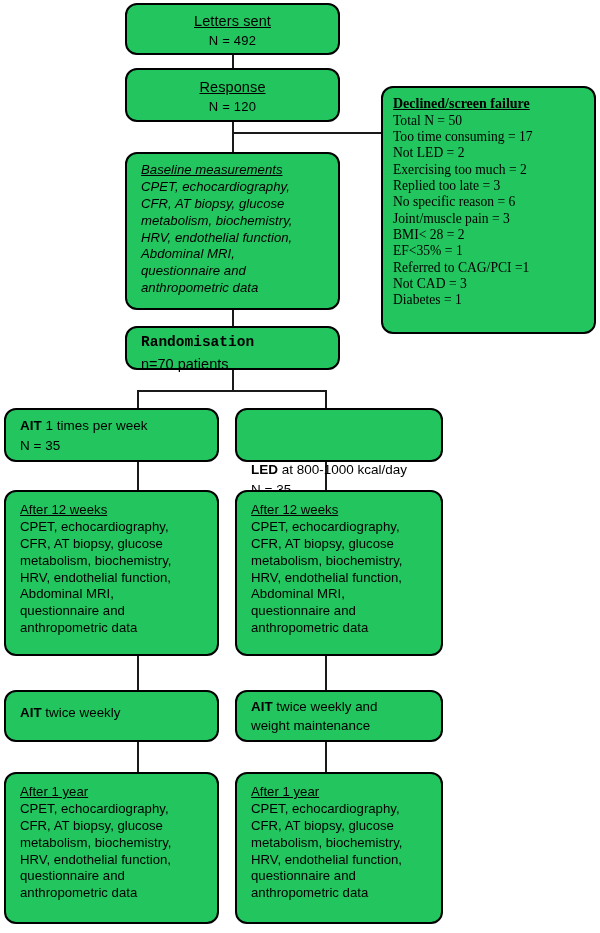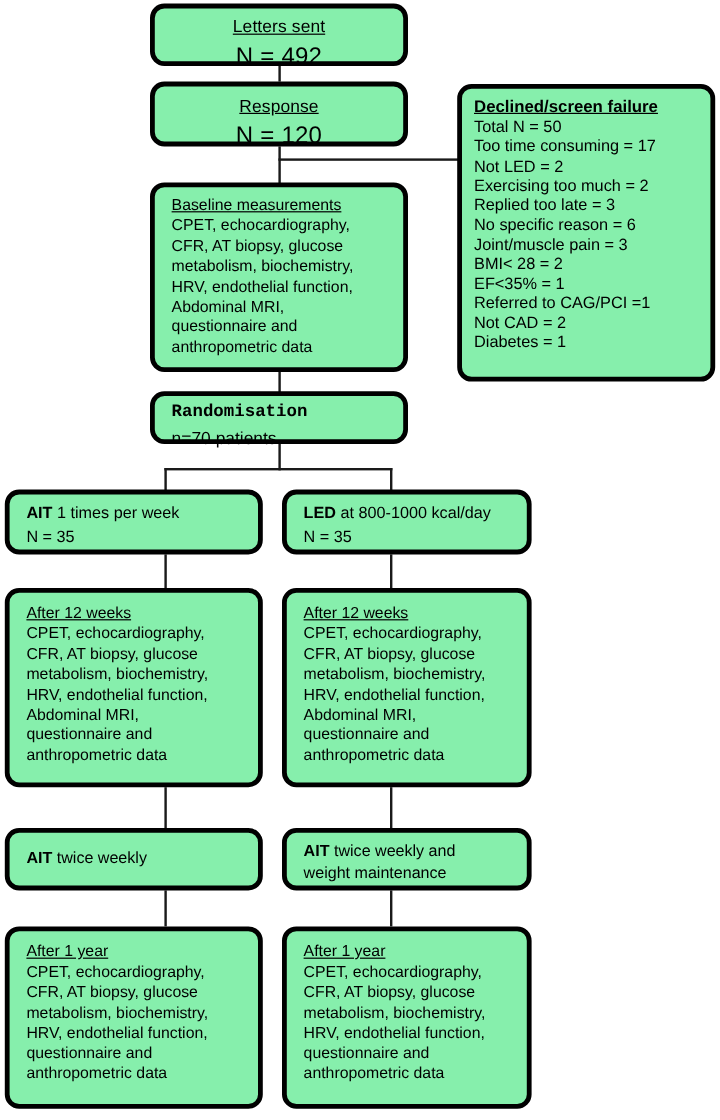--- a/index.html
+++ b/index.html
@@ -8,60 +8,60 @@
     width:600px;height:933px;position:relative;overflow:hidden;
     font-family:"Liberation Sans", sans-serif;
     color:#000;
     -webkit-font-smoothing:none;
   }
   #canvas{position:absolute;left:0;top:0;width:600px;height:933px;}
 
   .box{
     position:absolute;
     box-sizing:border-box;
-    border:4px solid #000000;
+    border:2px solid #000000;
     border-radius:12px;
-    background:#86efac;
+    background:#22c55e;
     z-index:2;
   }
   .box-inner{
     padding:4px 6px 4px 12px;
   }
 
   
   .center{ text-align:center; }
   .center .hdr{
     display:inline-block;
     text-decoration:underline;
     font-size:14.5px;
     line-height:1.35;
     letter-spacing:0.1px;
   }
   .center .sub{
-    font-size:20px;
+    font-size:13px;
     line-height:1.35;
     letter-spacing:0.2px;
   }
 
   
   .ttl{
     display:inline-block;
     text-decoration:underline;
     font-size:13.2px;
     line-height:1.28;
     white-space:nowrap;
   }
   .ln{
     font-size:13.2px;
     line-height:1.28;
     white-space:nowrap;
   }
 
   
-  .serif{ font-family:Liberation Sans, sans-serif; }
+  .serif{ font-family:Liberation Serif, serif;margin-top:16px; }
   .serif .ttl{ font-size:14px; font-weight:bold; line-height:1.2; }
   .serif .ln{ font-size:13.6px; line-height:1.2; }
 
   
   .arm .ln{ font-size:13.5px; line-height:1.45; }
   .arm b{ font-weight:bold; }
 
   .rand .ln{ font-size:14.5px; line-height:1.5; }
   .rand .ln.b{ font-weight:bold;font-family:Liberation Mono, monospace; }
 
@@ -116,26 +116,26 @@
       <div class="ln">Total N = 50</div>
       <div class="ln">Too time consuming = 17</div>
       <div class="ln">Not LED = 2</div>
       <div class="ln">Exercising too much = 2</div>
       <div class="ln">Replied too late = 3</div>
       <div class="ln">No specific reason  = 6</div>
       <div class="ln">Joint/muscle pain = 3</div>
       <div class="ln">BMI&lt; 28 = 2</div>
       <div class="ln">EF&lt;35% = 1</div>
       <div class="ln">Referred to CAG/PCI =1</div>
-      <div class="ln">Not CAD = 2</div>
+      <div class="ln">Not CAD = 3</div>
       <div class="ln">Diabetes = 1</div>
     </div>
   </div>
 
-  <div class="box" style="left:125px;top:152px;width:215px;height:158px;">
+  <div class="box" style="left:125px;top:152px;width:215px;height:158px;font-style:italic;">
     <div class="box-inner" style="padding:6px 6px 0 14px;">
       <div class="ttl"> Baseline measurements</div>
       <div class="ln">CPET, echocardiography,</div>
       <div class="ln">CFR, AT biopsy, glucose</div>
       <div class="ln">metabolism, biochemistry,</div>
       <div class="ln">HRV, endothelial function,</div>
       <div class="ln">Abdominal MRI,</div>
       <div class="ln">questionnaire and</div>
       <div class="ln">anthropometric data</div>
     </div>
@@ -149,21 +149,21 @@
   </div>
 
   <div class="box arm" style="left:4px;top:408px;width:215px;height:54px;">
     <div class="box-inner" style="padding:6px 6px 0 14px;">
       <div class="ln"><b>AIT</b><span> 1 times per week</span></div>
       <div class="ln">N = 35</div>
     </div>
   </div>
 
   <div class="box arm" style="left:235px;top:408px;width:208px;height:54px;">
-    <div class="box-inner" style="padding:6px 6px 0 14px;">
+    <div class="box-inner" style="padding:6px 6px 0 14px;margin-top:44px;">
       <div class="ln"><b>LED</b><span> at 800-1000 kcal/day</span></div>
       <div class="ln">N = 35</div>
     </div>
   </div>
 
   <div class="box" style="left:4px;top:490px;width:215px;height:166px;">
     <div class="box-inner" style="padding:8px 6px 0 14px;">
       <div class="ttl">After 12 weeks</div>
       <div class="ln">CPET, echocardiography,</div>
       <div class="ln">CFR, AT biopsy, glucose</div>

